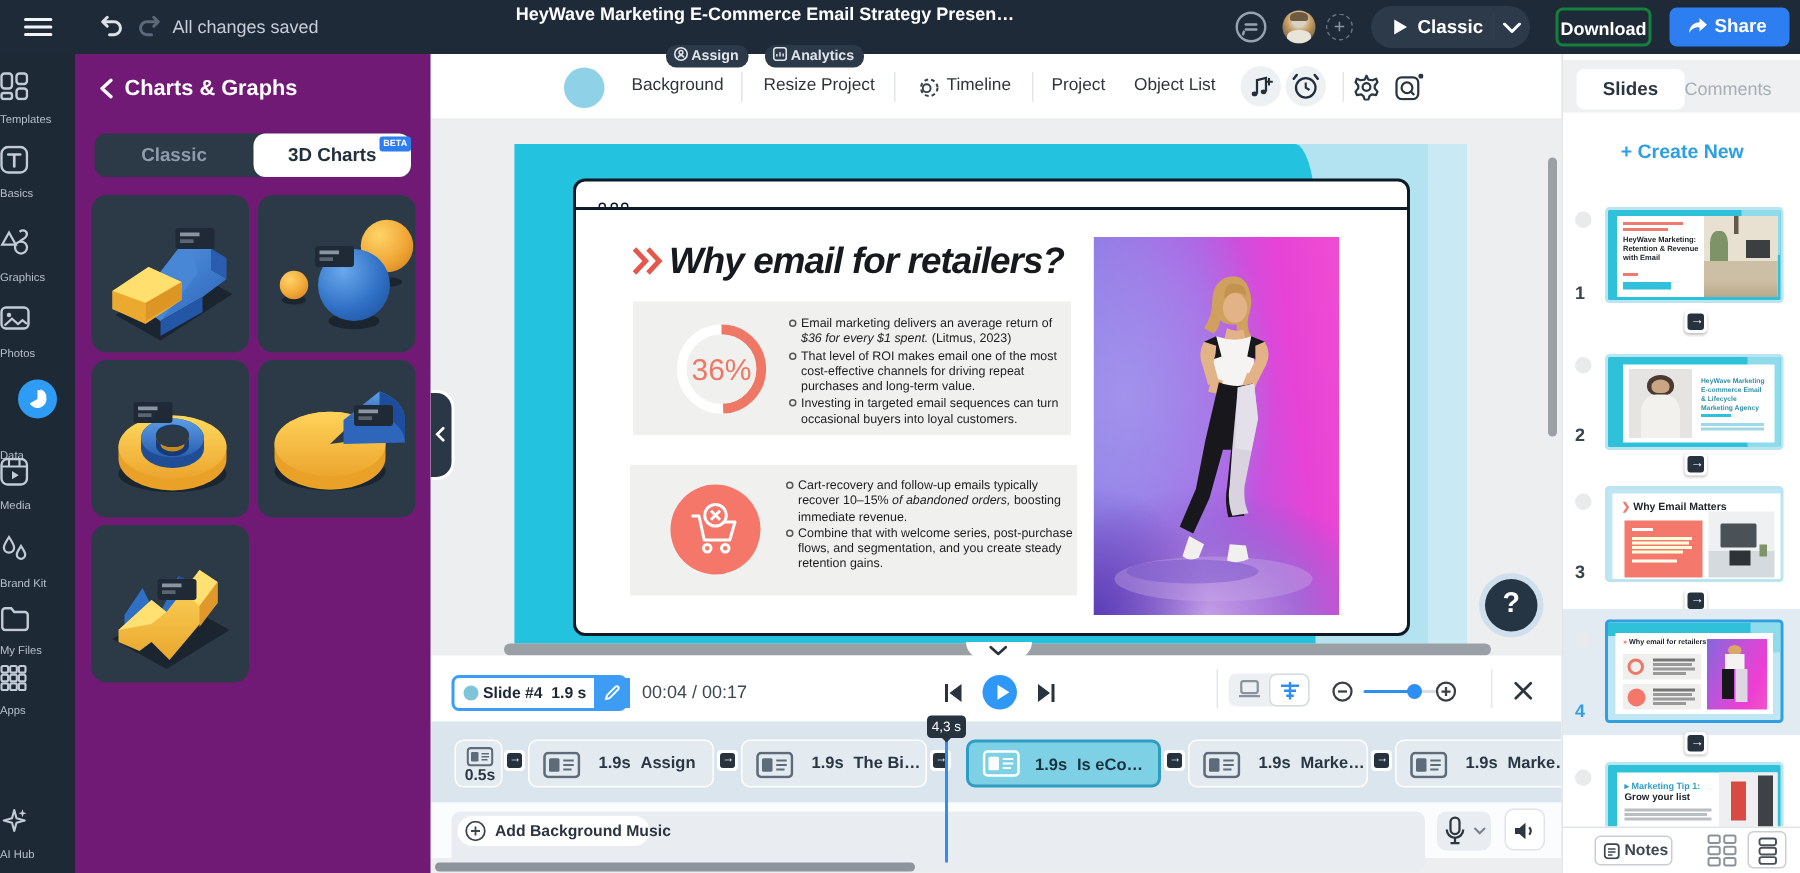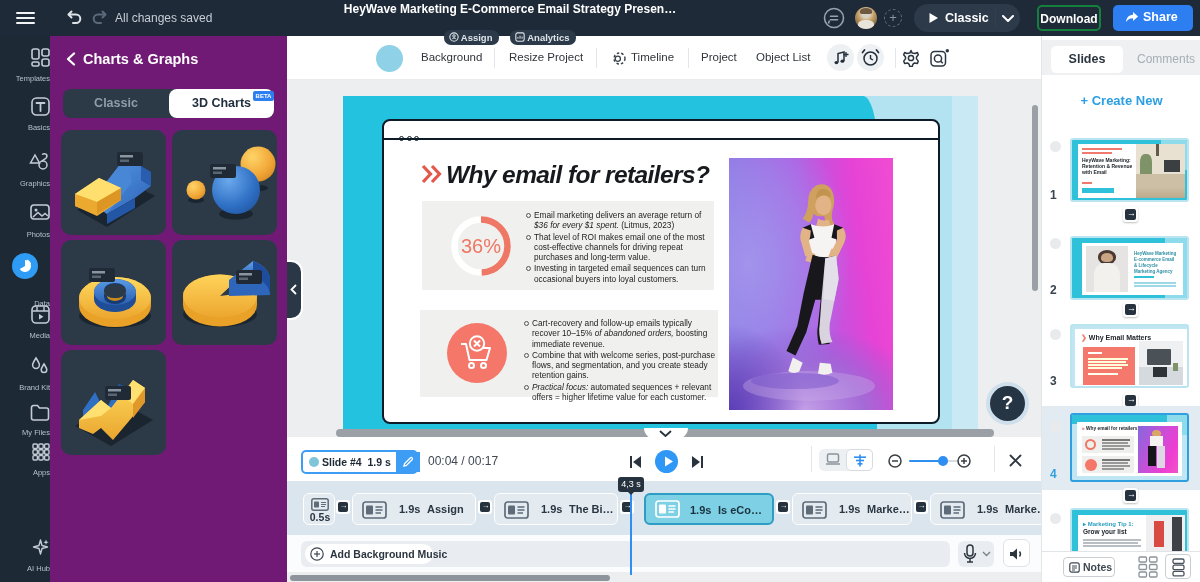--- a/index.html
+++ b/index.html
@@ -6,21 +6,21 @@
 html,body{width:1200px;height:582px;overflow:hidden;font-family:"Liberation Sans",sans-serif}
 .abs{position:absolute}
 body{position:relative;background:#eceff1}
 
 
 #topbar{position:absolute;left:0;top:0;width:1200px;height:36px;background:#1e2a38;z-index:30}
 #leftrail{position:absolute;left:0;top:36px;width:50px;height:546px;background:#1d2935;z-index:25}
 #panel{position:absolute;left:50px;top:36px;width:237px;height:546px;background:#701a75;z-index:20;overflow:visible}
 #main{position:absolute;left:287px;top:36px;width:754px;height:546px;background:#eceef0;z-index:10;overflow:hidden}
 #rightbar{position:absolute;left:1041px;top:36px;width:159px;height:546px;background:#fff;border-left:1px solid #e2e6e9;z-index:20;overflow:hidden}
-.railitem{position:absolute;left:0;width:50px;text-align:right}
+.railitem{position:absolute;left:0;width:50px;text-align:left}
 .raillbl{font-size:7.5px;color:#b6c0cb;margin-top:3px}
 .tile{position:absolute;width:105px;height:105px;background:#2c3a47;border-radius:10px}
 .tbtxt{position:absolute;top:15px;font-size:11.5px;color:#30353b}
 .tbsep{position:absolute;top:12px;width:1px;height:20px;background:#e3e6e9}
 .dot3{display:inline-block;width:5px;height:5px;border:1.2px solid #0d1b28;border-radius:50%;margin-right:2.5px}
 .blts{position:absolute;font-size:8.3px;line-height:10.3px;color:#1d1d1f}
 .blt{position:relative;padding-left:9px;margin-bottom:1px}
 .blt:before{content:"";position:absolute;left:0.5px;top:3px;width:3px;height:3px;border:0.9px solid #555;border-radius:50%}
 .chip{position:absolute;top:12px;height:32px;background:#e3eaf0;border:1px solid #fff;border-radius:6px}
 .cdur{position:absolute;left:46px;top:9px;font-size:11px;font-weight:bold;color:#2a3642}
@@ -417,21 +417,20 @@
               <circle cx="14.5" cy="32.5" r="2.5"></circle>
                 <circle cx="26.5" cy="32.5" r="2.5"></circle>
               <circle cx="20" cy="10.5" r="7.2" fill="#f4776a"></circle>
               <path d="M17 7.5 l6 6 M23 7.5 l-6 6"></path>
             </g>
           </svg>
         </div>
         <div class="blts" style="left:103px;top:8px;width:196px">
           <div class="blt">Cart-recovery and follow-up emails typically recover 10–15% <i>of abandoned orders,</i> boosting immediate revenue.</div>
           <div class="blt">Combine that with welcome series, post-purchase flows, and segmentation, and you create steady retention gains.</div>
-          <div class="blt"><i>Practical focus:</i> automated sequences + relevant offers = higher lifetime value for each customer.</div>
         </div>
       </div>
 
       <div class="abs" style="left:345px;top:37px;width:164px;height:252px;overflow:hidden">
         <svg width="164" height="252" viewBox="0 0 164 252">
           <defs>
             <linearGradient id="pgb" x1="0" y1="0.2" x2="1" y2="0">
               <stop offset="0" stop-color="#8573e2"></stop>
                 <stop offset="0.42" stop-color="#b05ce2"></stop>
                 <stop offset="0.75" stop-color="#e643d6"></stop>
@@ -614,21 +613,21 @@
         </svg>
       <span class="cdur">1.9s</span>
         <span class="cname">Marke…</span>
     </div>
   </div>
 
   <div class="abs" style="left:343px;top:456px;width:2px;height:83px;background:#2f8ef2;z-index:6"></div>
   <div class="abs" style="left:331px;top:441px;width:26px;height:15px;background:#26323e;border-radius:3px;color:#fff;font-size:9px;text-align:center;line-height:15px;z-index:7">4,3 s<div style="position:absolute;left:9px;bottom:-3px;width:0;height:0;border-left:4px solid transparent;border-right:4px solid transparent;border-top:4px solid #26323e"></div></div>
 
   <div class="abs" style="left:0;top:499px;width:754px;height:37px;background:#fbfcfd">
-    <div class="abs" style="left:14px;top:6px;width:649px;height:26px;background:#e9edf1;border-radius:6px">
+    <div class="abs" style="left:14px;top:6px;width:649px;height:40px;background:#e9edf1;border-radius:6px">
       <div class="abs" style="left:4px;top:3px;width:128px;height:20px;background:#fff;border-radius:10px">
         <svg class="abs" style="left:5px;top:3px" width="14" height="14" viewBox="0 0 14 14">
             <circle cx="7" cy="7" r="6.2" fill="none" stroke="#3c4650" stroke-width="1.2"></circle>
             <line x1="7" y1="4" x2="7" y2="10" stroke="#3c4650" stroke-width="1.2"></line>
             <line x1="4" y1="7" x2="10" y2="7" stroke="#3c4650" stroke-width="1.2"></line>
           </svg>
         <div class="abs" style="left:25px;top:4px;font-size:10.5px;font-weight:bold;color:#2b3540;white-space:nowrap">Add Background Music</div>
       </div>
     </div>
     <div class="abs" style="left:671px;top:6px;width:36px;height:26px;background:#e9edf1;border-radius:6px">
@@ -648,21 +647,21 @@
     </div>
   </div>
 
   <div class="abs" style="left:3px;top:539px;width:320px;height:6px;background:#8d949b;border-radius:3px"></div>
   <div class="abs" style="left:745px;top:69px;width:6px;height:186px;background:#9aa0a6;border-radius:3px"></div>
 </div>
 <div id="rightbar">
 
   <div class="abs" style="left:0;top:4px;width:159px;height:35px;background:#eef0f2"></div>
   <div class="abs" style="left:9px;top:10px;width:72px;height:27px;background:#fff;border-radius:5px;font-size:12.5px;font-weight:bold;color:#2b3540;text-align:center;line-height:26px">Slides</div>
-  <div class="abs" style="left:81px;top:10px;width:72px;height:27px;font-size:12px;color:#a6aeb6;text-align:right;line-height:26px">Comments</div>
+  <div class="abs" style="left:81px;top:10px;width:72px;height:27px;font-size:12px;color:#a6aeb6;text-align:left;line-height:26px">Comments</div>
 
   <div class="abs" style="left:0;top:57px;width:159px;text-align:center;font-size:13px;font-weight:bold;color:#2b9fe2">+ Create New</div>
 
   <div class="grip" style="top:105px"></div>
   <div class="thumb" style="top:102px;height:64px;background:#2fc0da">
     <div class="abs" style="right:0;top:0;width:26px;height:30px;background:#8edbeb;border-bottom-left-radius:18px"></div>
     <div class="abs" style="left:6px;top:4px;width:107px;height:54px;background:#fff">
       <div class="abs" style="left:4px;top:4px;width:40px;height:2px;background:#f07a6d"></div>
       <div class="abs" style="left:4px;top:8px;width:30px;height:2px;background:#f07a6d"></div>
       <div class="abs" style="left:4px;top:13px;width:54px;font-size:5px;line-height:6.2px;font-weight:bold;color:#20262c">HeyWave Marketing: Retention &amp; Revenue with Email</div>

